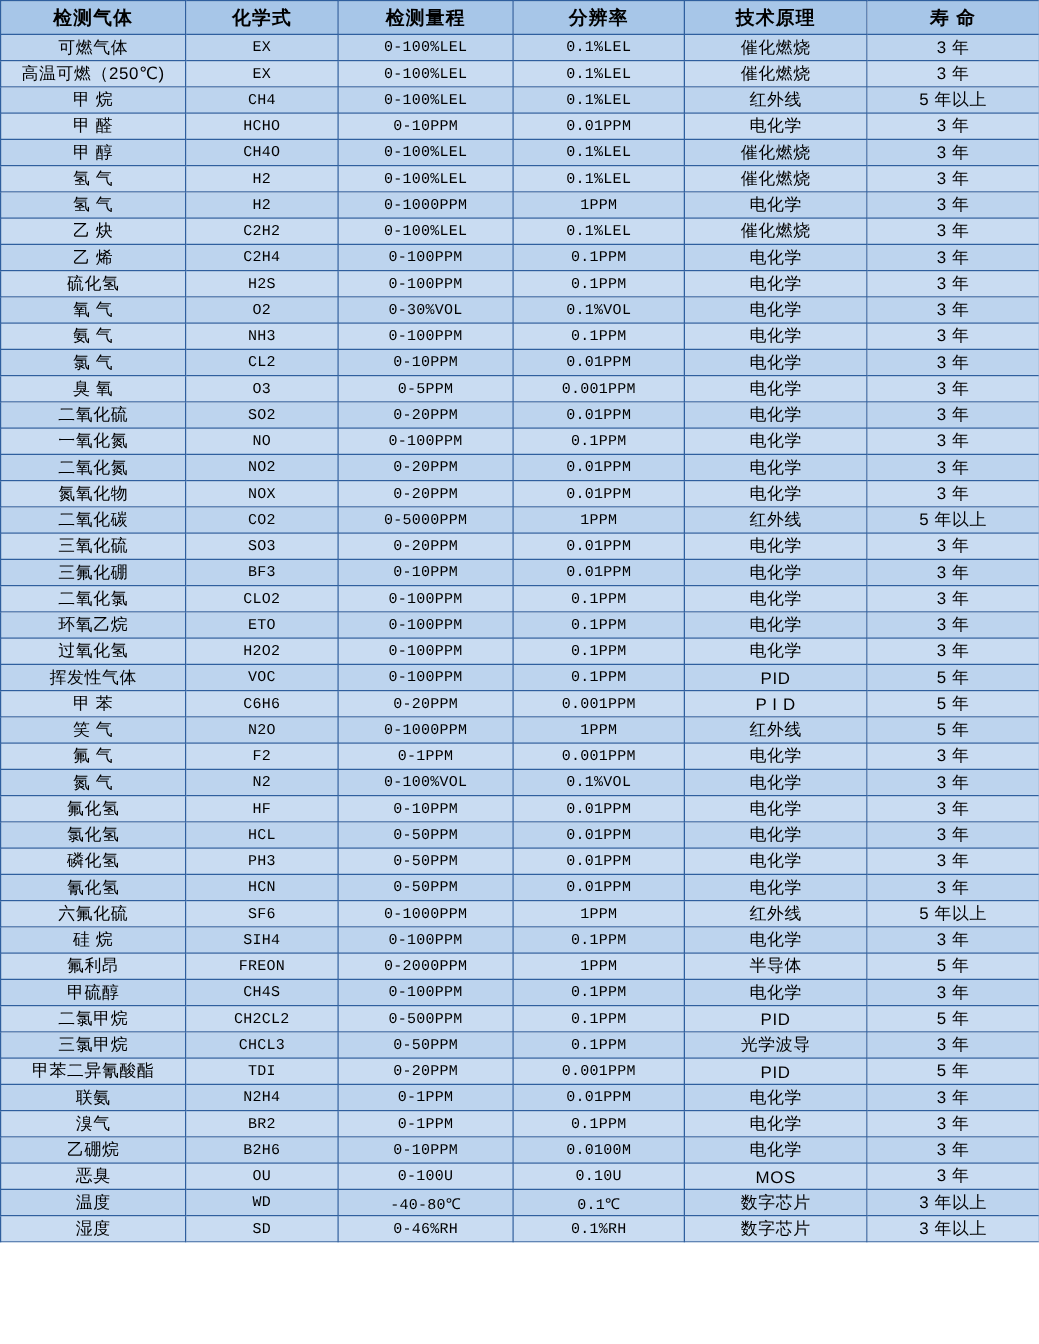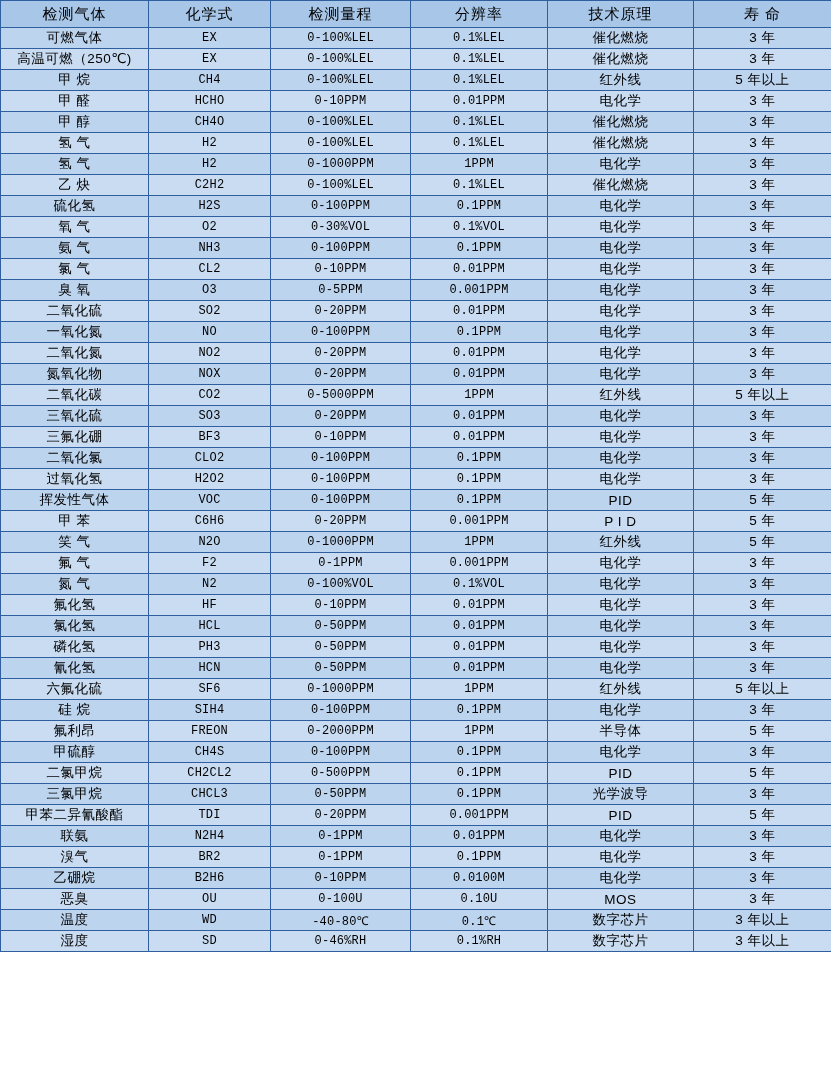--- a/index.html
+++ b/index.html
@@ -31,21 +31,21 @@
     vertical-align: middle;
     color: #000000;
     padding: 0;
     overflow: hidden;
     white-space: nowrap;
   }
   table.gas-table thead th {
     background: #a7c6e8;
     height: 26px;
     font-size: 15px;
-    font-weight: normal;
+    font-weight: bold;
     letter-spacing: 1px;
   }
   table.gas-table tbody td {
     height: 20px;
     font-size: 13px;
     font-weight: normal;
   }
   table.gas-table tbody tr:nth-child(odd) td {
     background: #bdd4ee;
   }
@@ -143,20 +143,28 @@
       </tr>
       <tr>
         <td class="name">乙 炔</td>
         <td class="mono">C2H2</td>
         <td class="mono">0-100%LEL</td>
         <td class="mono">0.1%LEL</td>
         <td class="name">催化燃烧</td>
         <td class="name">3 年</td>
       </tr>
       <tr>
+        <td class="name">乙 烯</td>
+        <td class="mono">C2H4</td>
+        <td class="mono">0-100PPM</td>
+        <td class="mono">0.1PPM</td>
+        <td class="name">电化学</td>
+        <td class="name">3 年</td>
+      </tr>
+      <tr>
         <td class="name">硫化氢</td>
         <td class="mono">H2S</td>
         <td class="mono">0-100PPM</td>
         <td class="mono">0.1PPM</td>
         <td class="name">电化学</td>
         <td class="name">3 年</td>
       </tr>
       <tr>
         <td class="name">氧 气</td>
         <td class="mono">O2</td>
@@ -247,20 +255,28 @@
       </tr>
       <tr>
         <td class="name">二氧化氯</td>
         <td class="mono">CLO2</td>
         <td class="mono">0-100PPM</td>
         <td class="mono">0.1PPM</td>
         <td class="name">电化学</td>
         <td class="name">3 年</td>
       </tr>
       <tr>
+        <td class="name">环氧乙烷</td>
+        <td class="mono">ETO</td>
+        <td class="mono">0-100PPM</td>
+        <td class="mono">0.1PPM</td>
+        <td class="name">电化学</td>
+        <td class="name">3 年</td>
+      </tr>
+      <tr>
         <td class="name">过氧化氢</td>
         <td class="mono">H2O2</td>
         <td class="mono">0-100PPM</td>
         <td class="mono">0.1PPM</td>
         <td class="name">电化学</td>
         <td class="name">3 年</td>
       </tr>
       <tr>
         <td class="name">挥发性气体</td>
         <td class="mono">VOC</td>

